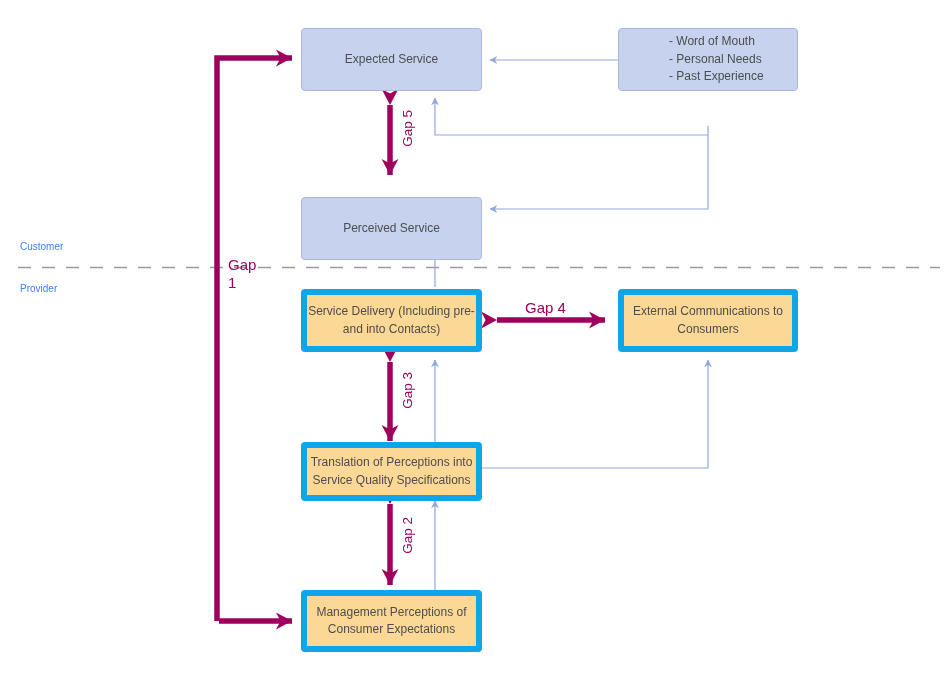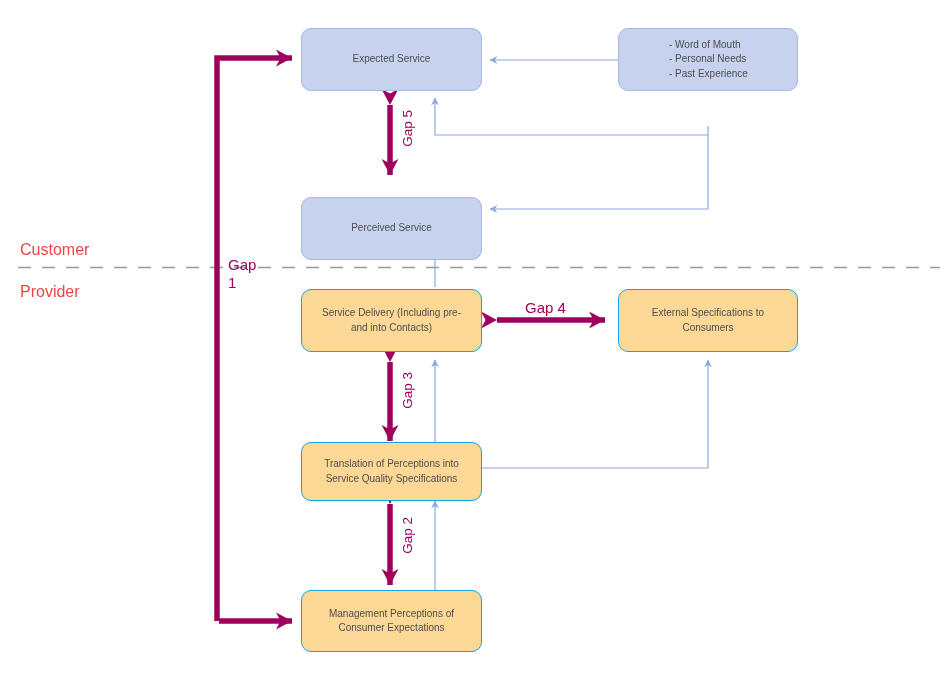--- a/index.html
+++ b/index.html
@@ -1,32 +1,32 @@
 <!DOCTYPE html>
 <html><head>
 <meta charset="utf-8">
 <style>
   html,body{margin:0;padding:0;background:#ffffff;}
   body{width:948px;height:677px;position:relative;overflow:hidden;
        font-family:"Liberation Sans","DejaVu Sans",sans-serif;}
   #stage{position:absolute;left:0;top:0;width:948px;height:677px;}
   svg.layer{position:absolute;left:0;top:0;width:948px;height:677px;}
-  .node{position:absolute;box-sizing:border-box;border-radius:10px;
+  .node{position:absolute;box-sizing:border-box;border-radius:4px;
         display:flex;align-items:center;justify-content:center;
-        text-align:center;color:#4d4d4d;font-size:10px;line-height:1.45;
+        text-align:center;color:#4d4d4d;font-size:12px;line-height:1.45;
         padding:4px 10px;}
   .node.blue{background:#c6d2ee;border:1px solid #a8b8e0;}
-  .node.orange{background:#fcd897;border:1px solid #0ea5e9;}
+  .node.orange{background:#fcd897;border:6px solid #0ea5e9;}
   .node.listbox{justify-content:flex-start;text-align:left;padding-left:50px;}
   .node .lines span{display:block;white-space:nowrap;}
   .gaplabel{position:absolute;color:#9e005d;font-size:15px;
             white-space:pre-line;line-height:1.18;}
   .gaplabel.vert{writing-mode:vertical-rl;text-orientation:mixed;
                  transform:rotate(180deg);font-size:13.5px;}
-  .sidelabel{position:absolute;color:#ef4444;font-size:16px;}
+  .sidelabel{position:absolute;color:#3b82f6;font-size:10px;}
 </style>
 </head>
 <body>
 
 <div id="stage">
 
   <svg class="layer" viewBox="0 0 948 677" xmlns="http://www.w3.org/2000/svg">
     <defs>
       <marker id="bluehead" markerWidth="9" markerHeight="9" refX="7.6" refY="4.5" orient="auto" markerUnits="userSpaceOnUse">
         <path d="M0.4,0.6 L8,4.5 L0.4,8.4 L2.6,4.5 Z" fill="#8fa8dd"></path>
@@ -82,21 +82,21 @@
 
   <div class="node orange" style="left:301px;top:289px;width:181px;height:63px;">
     <div class="lines">
       <span>Service Delivery (Including pre-</span>
       <span>and into Contacts)</span>
     </div>
   </div>
 
   <div class="node orange" style="left:618px;top:289px;width:180px;height:63px;">
     <div class="lines">
-      <span>External Specifications to</span>
+      <span>External Communications to</span>
       <span>Consumers</span>
     </div>
   </div>
 
   <div class="node orange" style="left:301px;top:442px;width:181px;height:59px;">
     <div class="lines">
       <span>Translation of Perceptions into</span>
       <span>Service Quality Specifications</span>
     </div>
   </div>

